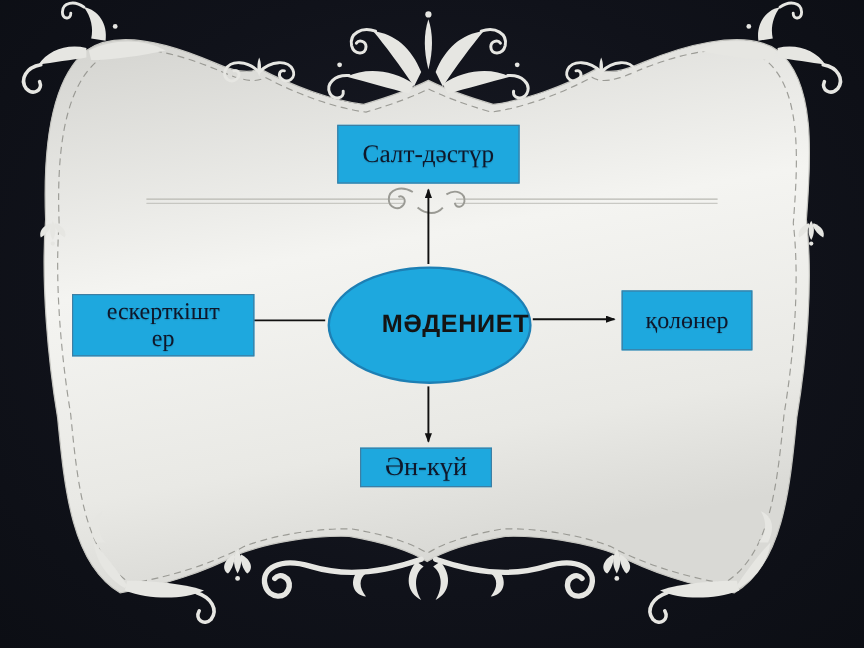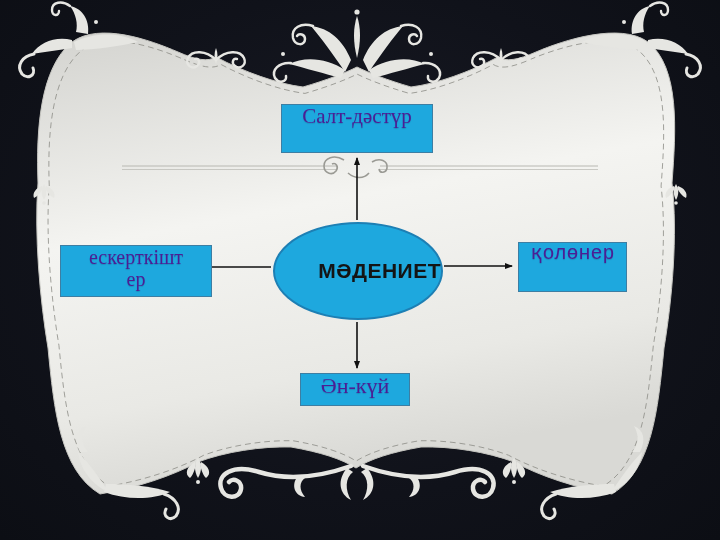--- a/index.html
+++ b/index.html
@@ -6,28 +6,28 @@
   .stage{
     position:relative;width:720px;height:540px;overflow:hidden;
     background:radial-gradient(ellipse at 50% 45%, #1a1c26 0%, #10121a 60%, #0c0e14 100%);
     font-family:"Liberation Sans", sans-serif;
   }
   svg.layer{position:absolute;left:0;top:0;width:720px;height:540px;}
   .frame-layer{z-index:1;}
   .connector-layer{z-index:2;}
   .node{
     position:absolute;z-index:3;box-sizing:border-box;
-    display:flex;align-items:flex-start;justify-content:center;
-    background:#1ea8de;border:1.5px solid #3d7ea3;color:#4c1d95;
+    display:flex;align-items:center;justify-content:center;
+    background:#1ea8de;border:1.5px solid #3d7ea3;color:#0f172a;
     font-family:"Liberation Serif", serif;text-align:center;
     text-shadow:0 1px 1px rgba(0,0,0,0.15);
   }
   .node .lbl{white-space:pre-line;line-height:1.12;}
   .node-top{left:281px;top:104px;width:152px;height:49px;font-size:21px;}
-  .node-right{left:518px;top:242px;width:109px;height:50px;font-size:20px;font-family:Liberation Mono, monospace;}
+  .node-right{left:518px;top:242px;width:109px;height:50px;font-size:20px;}
   .node-bottom{left:300px;top:373px;width:110px;height:33px;font-size:22px;}
   .node-left{left:60px;top:245px;width:152px;height:52px;font-size:20px;}
   .center-ellipse{
     position:absolute;z-index:3;box-sizing:border-box;
     left:273px;top:222px;width:170px;height:98px;border-radius:50%;
     background:#1ea8de;border:2px solid #1d7fb4;
     display:flex;align-items:center;justify-content:flex-end;
     font-family:"Liberation Sans", sans-serif;font-weight:700;
     font-size:21px;letter-spacing:0.5px;color:#141414;
   }

